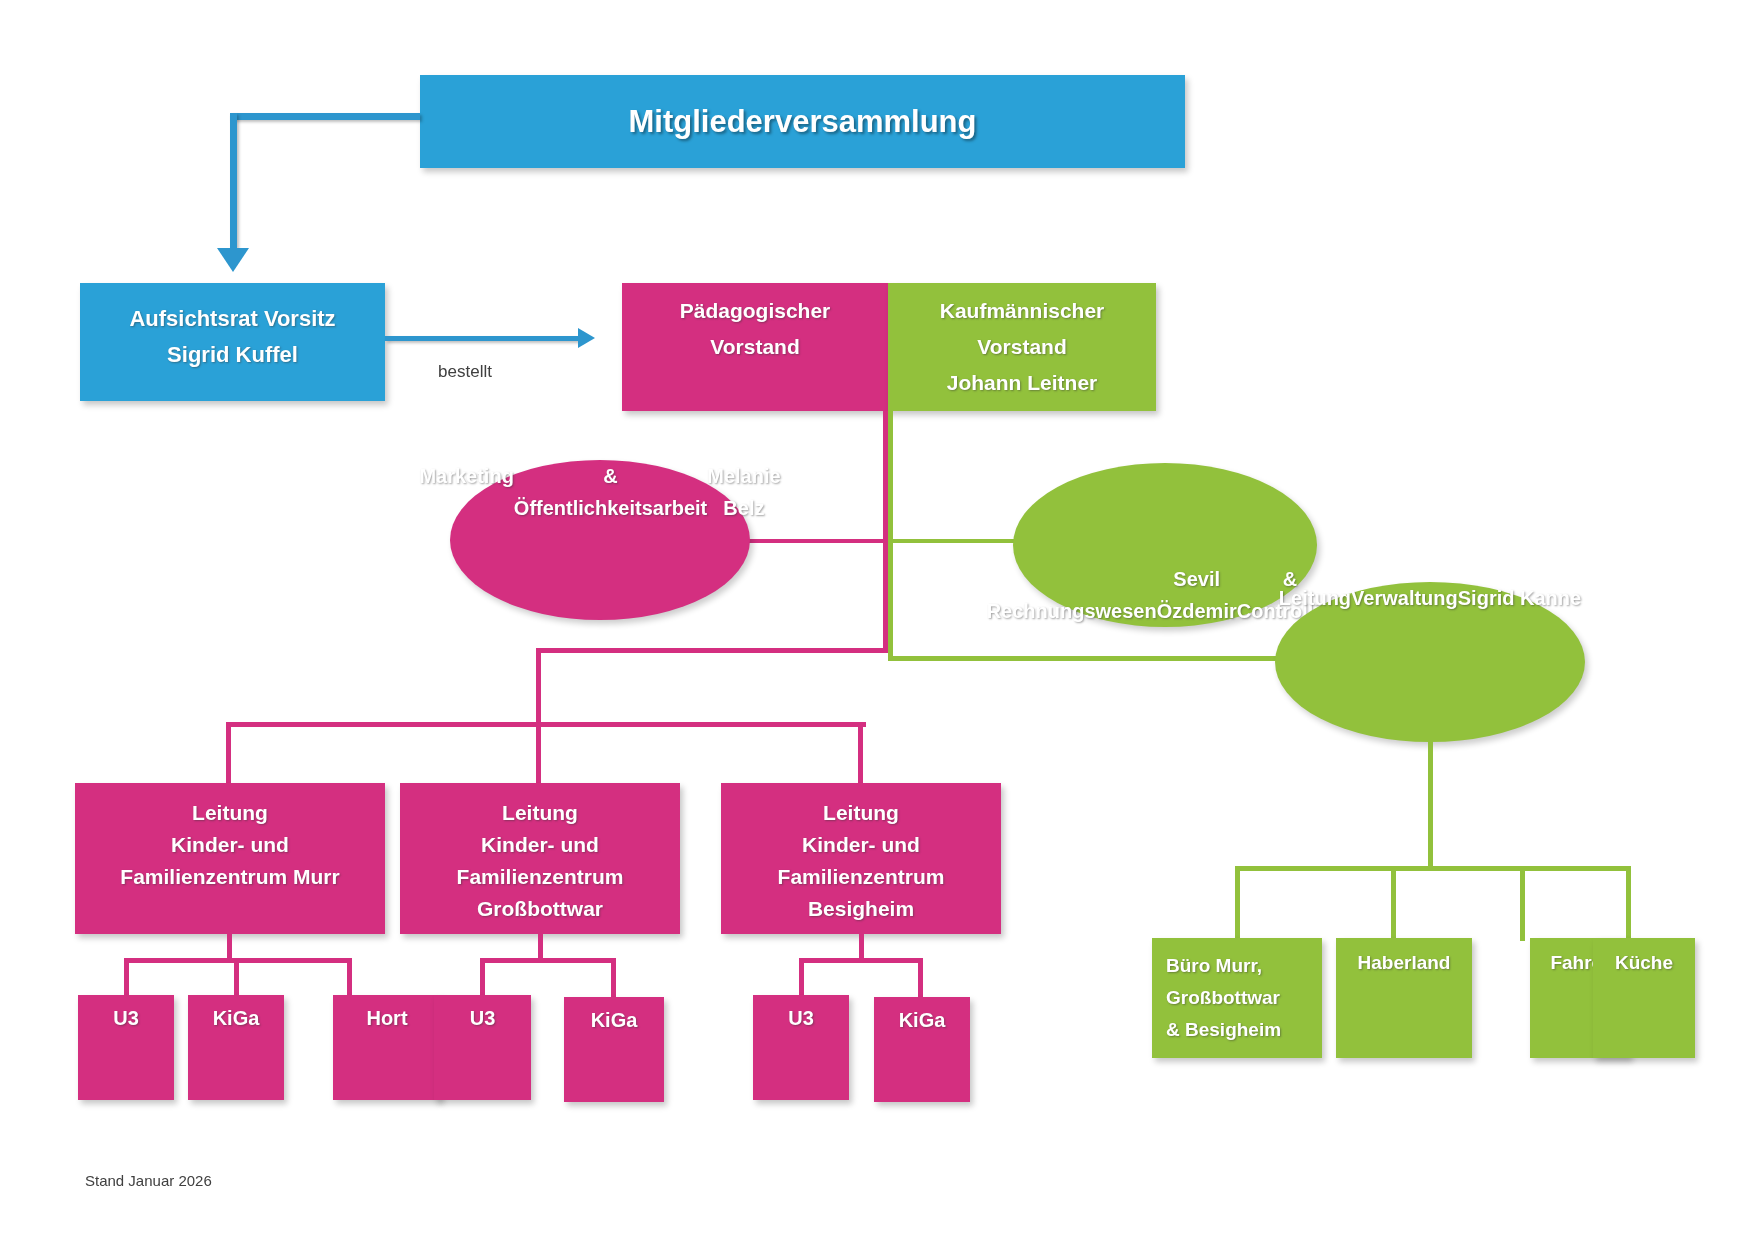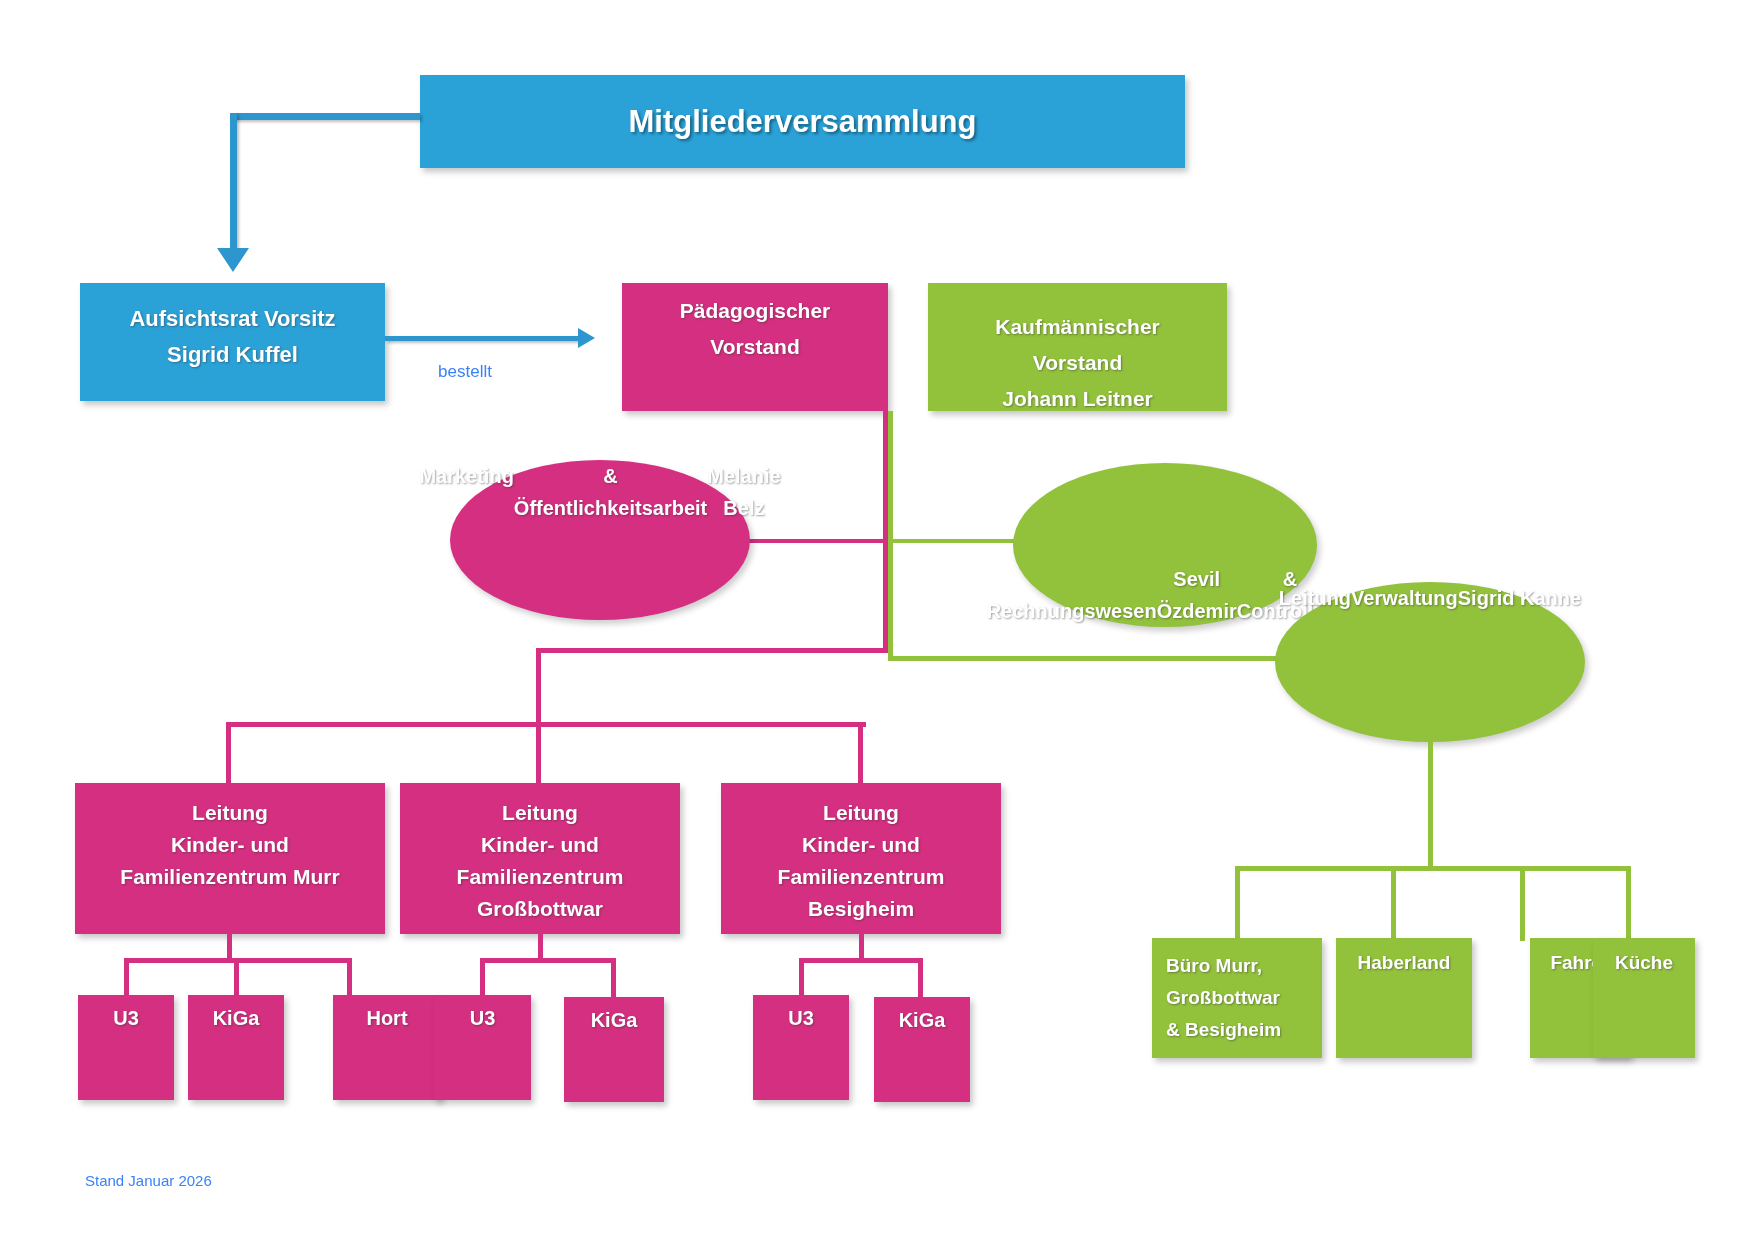--- a/index.html
+++ b/index.html
@@ -11,21 +11,21 @@
   .blue-bg{background:var(--blue);}
   .pink-bg{background:var(--pink);}
   .green-bg{background:var(--green);}
   .ellipse{border-radius:50%;box-shadow:3px 4px 6px rgba(0,0,0,.20);
            display:flex;justify-content:center;}
   .line{position:absolute;}
   .pink-ln{background:var(--pink);}
   .green-ln{background:var(--green);}
   .blue-ln{background:var(--arrowblue);box-shadow:2px 2px 3px rgba(0,0,0,.25);}
   .tri{position:absolute;width:0;height:0;}
-  .lbl{position:absolute;color:#3b82f6;font-weight:normal;}
+  .lbl{position:absolute;color:#404040;font-weight:normal;}
   .title-box{display:flex;align-items:center;justify-content:center;font-size:31px;
              text-shadow:2px 2px 3px rgba(0,0,0,.4);}
   .l36{line-height:36px;}
   .l32{line-height:32px;}
 </style>
 </head>
 <body>
 
 <div id="canvas">
 
@@ -43,21 +43,21 @@
   </div>
 
   <div class="line blue-ln" style="left:385px;top:336px;width:193px;height:5px;"></div>
   <div class="tri" style="left:578px;top:328px;border-top:10px solid transparent;border-bottom:10px solid transparent;border-left:17px solid var(--arrowblue);"></div>
   <div class="lbl" style="left:400px;top:362px;width:130px;text-align:center;font-size:17px;">bestellt</div>
 
   <div class="node rect pink-bg" style="left:622px;top:283px;width:266px;height:128px;font-size:21px;padding-top:10px;">
     <div class="l36">Pädagogischer</div>
     <div class="l36">Vorstand</div>
   </div>
-  <div class="node rect green-bg" style="left:888px;top:283px;width:299px;height:128px;font-size:21px;padding-top:26px;margin-left:40px;">
+  <div class="node rect green-bg" style="left:888px;top:283px;width:268px;height:128px;font-size:21px;padding-top:10px;">
     <div class="l36">Kaufmännischer</div>
     <div class="l36">Vorstand</div>
     <div class="l36">Johann Leitner</div>
   </div>
 
   <div class="line pink-ln" style="left:883px;top:411px;width:5px;height:242px;"></div>
   <div class="line green-ln" style="left:888px;top:411px;width:5px;height:250px;"></div>
 
   <div class="line pink-ln" style="left:742px;top:539px;width:143px;height:4px;"></div>
   <div class="node ellipse pink-bg" style="left:450px;top:460px;width:300px;height:160px;font-size:20px;">

